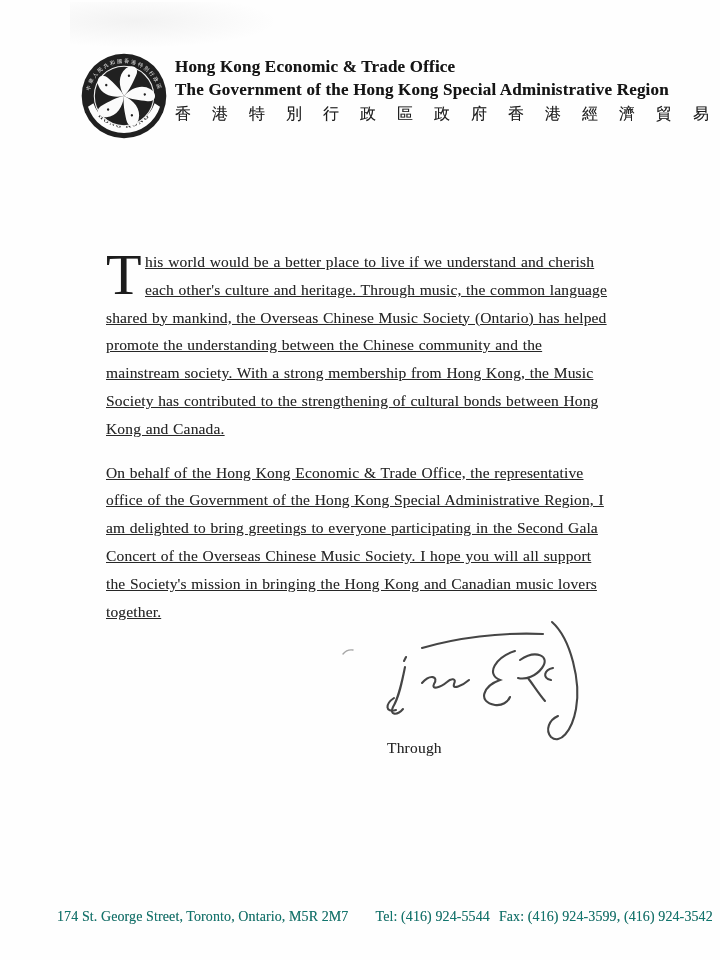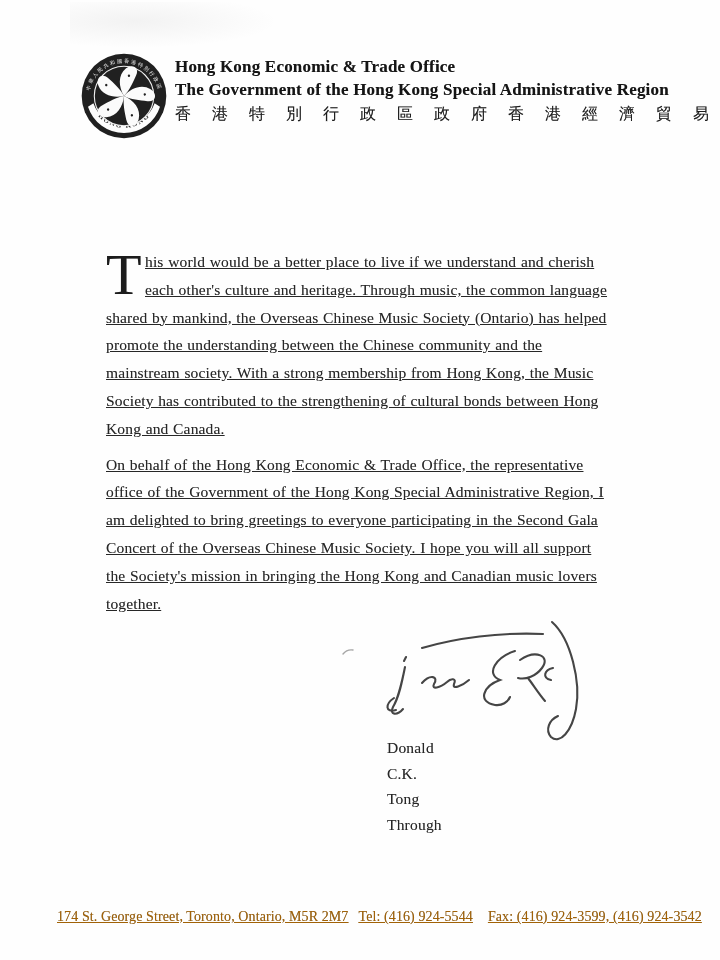--- a/index.html
+++ b/index.html
@@ -58,21 +58,21 @@
     width: 560px;
   }
   .para {
     font-size: 15.5px;
     line-height: 27.8px;
     color: #272727;
     word-spacing: 0.6px;
     letter-spacing: 0.15px;
     text-shadow: 0 0 0.5px rgba(30,30,30,0.35);
   }
-  .para + .para { margin-top: 8px; }
+  .para + .para { margin-top: 16px; }
   .para-lines { white-space: pre-line; text-decoration: underline; }
   .dropcap {
     float: left;
     width: 34px;
     height: 50px;
     margin: 3px 5px 0 0;
     font-size: 58px;
     line-height: 48px;
     font-weight: normal;
     color: #1c1c1c;
@@ -95,30 +95,29 @@
     letter-spacing: 0.2px;
     text-shadow: 0 0 0.5px rgba(30,30,30,0.35);
   }
 
   
   .letter-footer {
     position: absolute;
     left: 57px; top: 909px;
     width: 640px;
     font-size: 14px;
-    color: #a16207;
+    color: #0f766e;
     white-space: nowrap;
     display: flex;
     align-items: baseline;
     letter-spacing: 0.1px;
     text-shadow: 0 0 0.5px rgba(20,20,20,0.4);
-    text-decoration: underline;
-  }
-  .footer-tel { margin-left: 10px; }
-  .footer-fax { margin-left: 15px; }
+  }
+  .footer-tel { margin-left: 27px; }
+  .footer-fax { margin-left: 9px; }
 </style>
 </head>
 <body>
 
 <div class="page">
 
   <div class="scan-smudge"></div>
 
   <header class="letterhead">
 
@@ -211,21 +210,20 @@
 
         <path d="M182,48 C198,37 213,44 204,56 C198,64 188,68 180,66"></path>
         <path d="M190,66 C196,74 201,82 207,89"></path>
 
         <path d="M215,56 C206,58 204,66 213,68"></path>
 
         <path d="M214,10 C233,27 243,70 238,97 C234,119 222,133 213,125 C207,118 211,108 220,104"></path>
       </g>
     </svg>
     <div class="signer">
-      <div>Donald C.K. Tong</div>
       <div>Through</div>
     </div>
   </div>
 
   <footer class="letter-footer">
     <span class="footer-address">174 St. George Street, Toronto, Ontario, M5R 2M7</span>
     <span class="footer-tel">Tel: (416) 924-5544</span>
     <span class="footer-fax">Fax: (416) 924-3599, (416) 924-3542</span>
   </footer>
 

